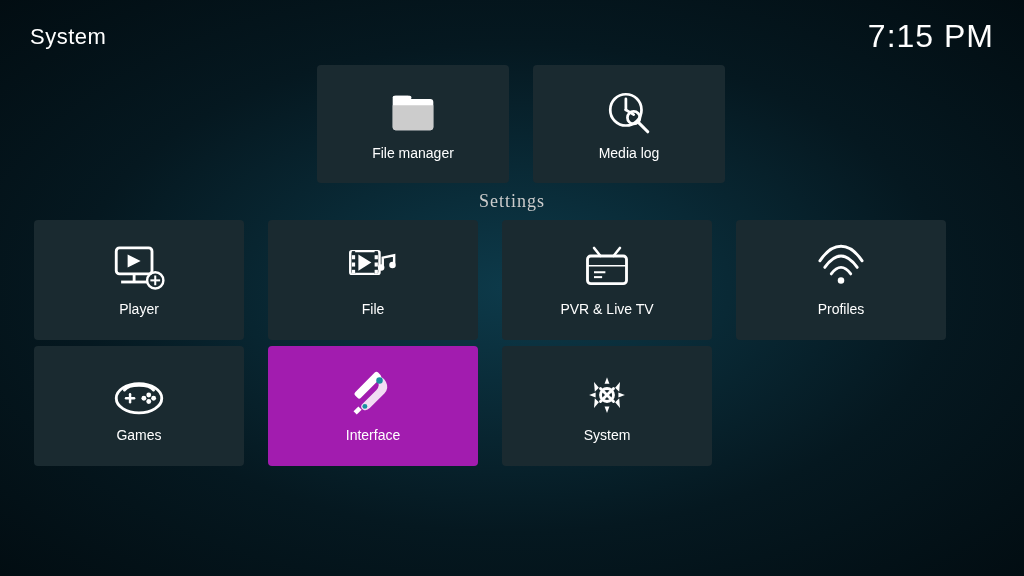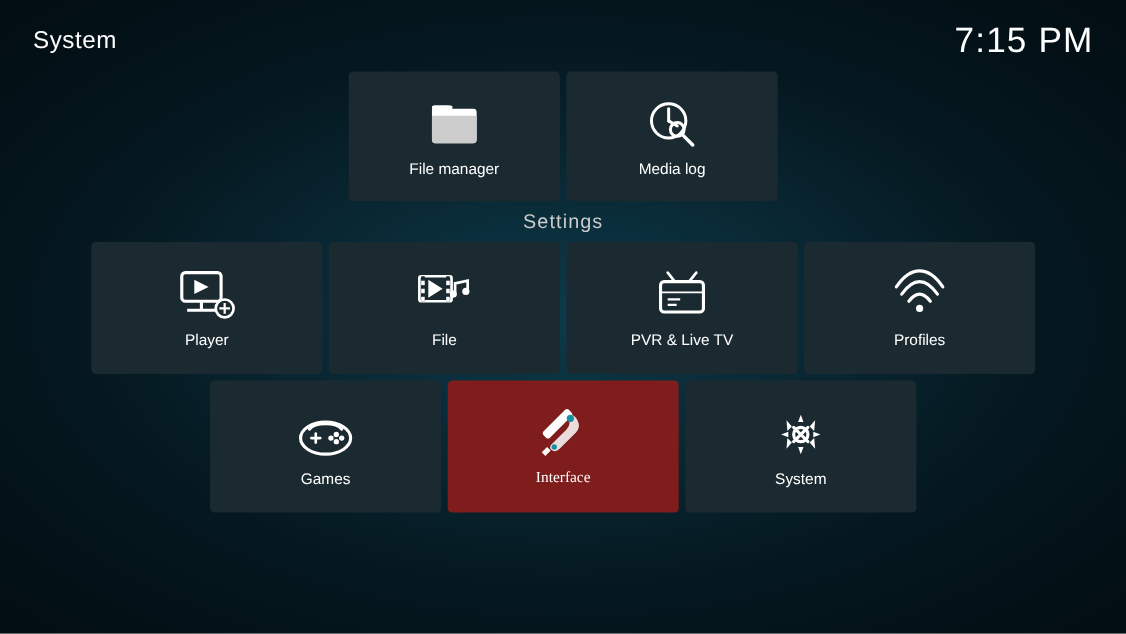--- a/index.html
+++ b/index.html
@@ -44,50 +44,50 @@
     }
 
     
     .settings-label {
       text-align: center;
       font-size: 18px;
       font-weight: 300;
       letter-spacing: 1px;
       margin-bottom: 8px;
       color: #cccccc;
+      font-family: Liberation Serif, serif;
     }
 
     
     .settings-row {
       display: flex;
-      justify-content: center;
       gap: 6px;
       padding: 0 16px;
       margin-bottom: 6px;
     }
 
     
     .tile {
       background: #1a2a30;
       border-radius: 4px;
       width: 210px;
       height: 120px;
       display: flex;
       flex-direction: column;
       align-items: center;
       justify-content: center;
       cursor: pointer;
       transition: background 0.15s;
       gap: 6px;
       position: relative;
+      margin-left: 18px;
     }
 
     .tile.active {
-      background: #7f1d1d;
-      font-family: Liberation Serif, serif;
+      background: #a21caf;
     }
 
     .tile-top {
       background: #1a2a30;
       width: 192px;
       height: 118px;
     }
 
     .tile-label {
       font-size: 14px;

